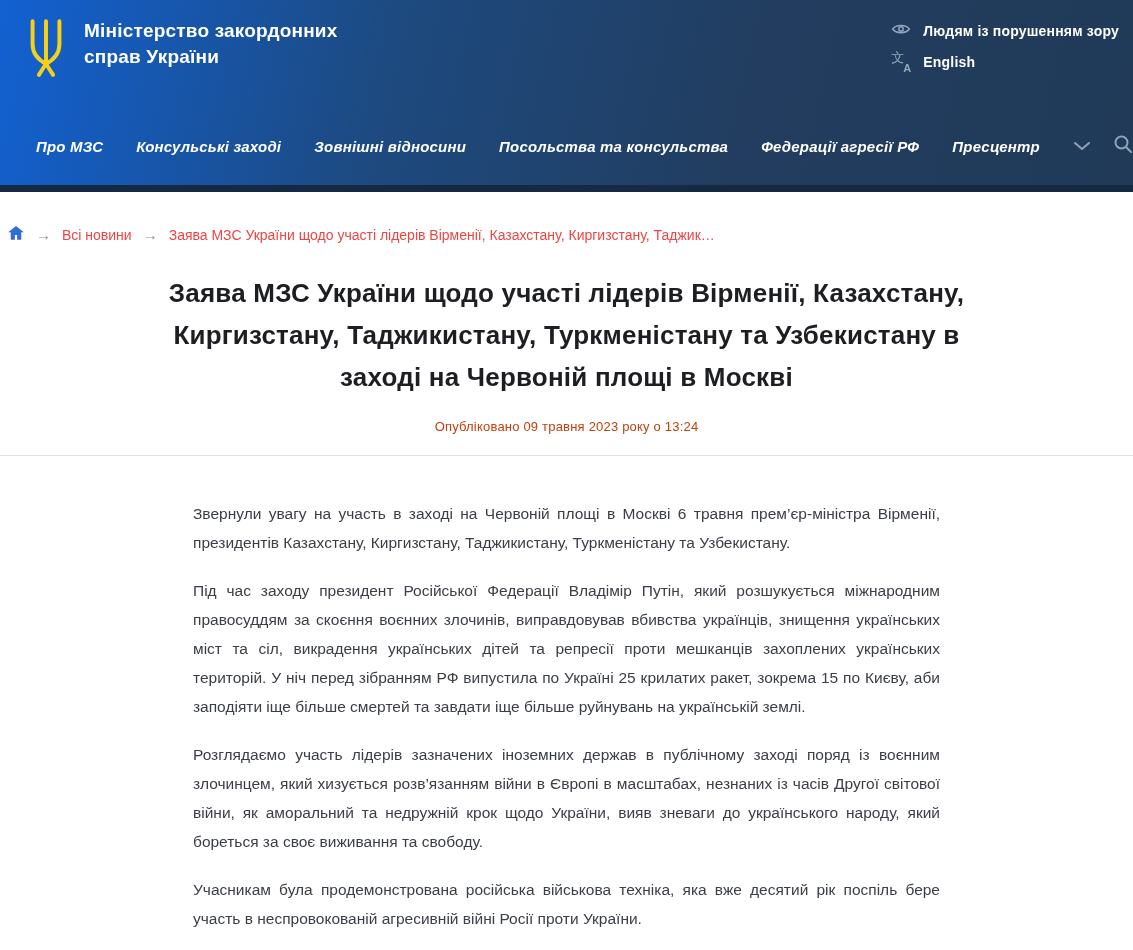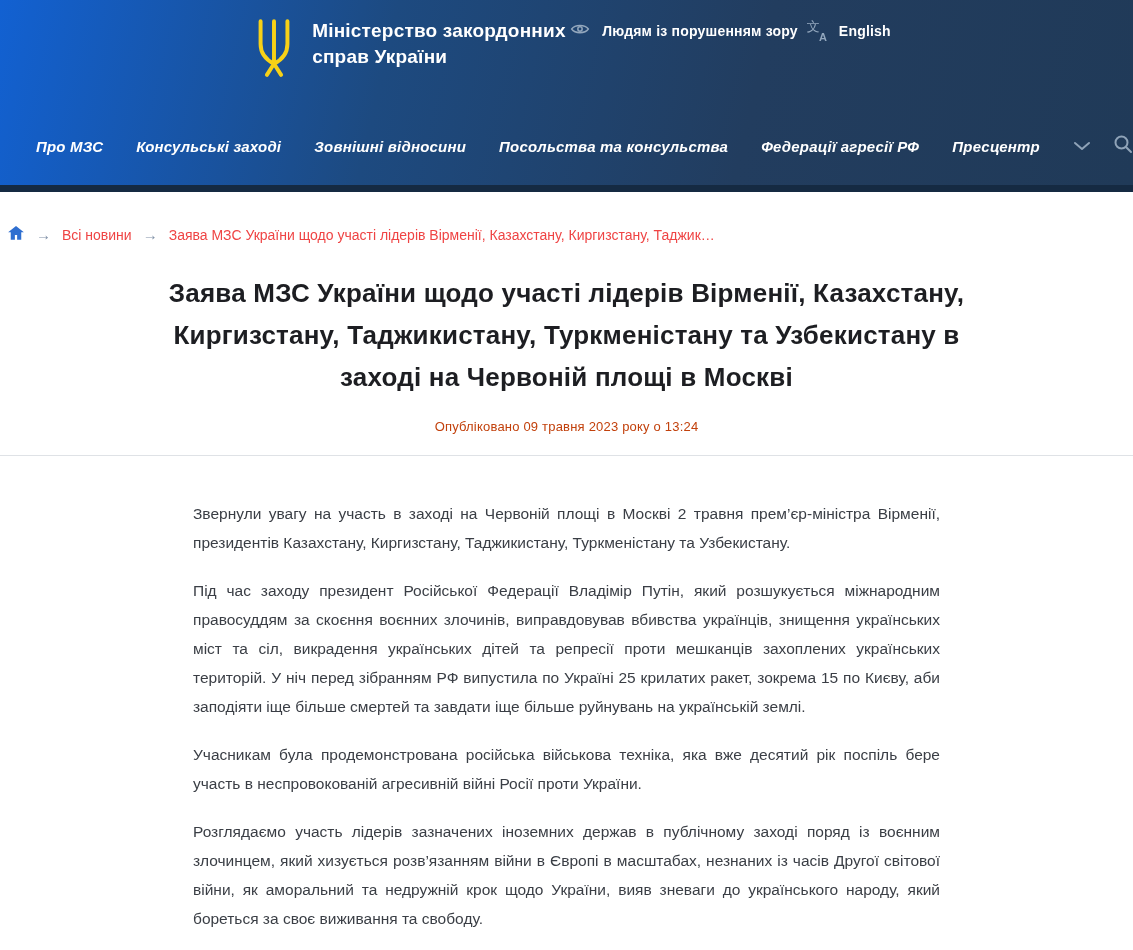--- a/index.html
+++ b/index.html
@@ -10,36 +10,36 @@
   .header {
     width: 100%;
     height: 192px;
     background: linear-gradient(103deg, #1261d2 0%, #1d4a80 34%, #223d5f 66%, #203a58 100%);
     border-bottom: 7px solid #152a42;
     color: #ffffff;
     position: relative;
   }
   .header-top {
     display: flex;
-    justify-content: center;
+    justify-content: space-between;
     align-items: flex-start;
     padding: 16px 14px 0 26px;
     height: 112px;
   }
   .brand { display: flex; align-items: flex-start; gap: 18px; }
   .brand-logo { margin-top: 2px; }
   .brand-name {
     font-size: 19px;
     font-weight: 700;
     line-height: 26px;
     width: 258px;
     letter-spacing: 0.2px;
     padding-top: 2px;
   }
-  .utilities { display: flex; flex-direction: row; gap: 9px; padding-top: 3px; min-width: 218px; }
+  .utilities { display: flex; flex-direction: column; gap: 9px; padding-top: 3px; min-width: 218px; }
   .util-row { display: flex; align-items: center; gap: 12px; cursor: pointer; }
   .util-label { font-size: 14px; font-weight: 700; letter-spacing: 0.2px; }
   .lang-ico { position: relative; width: 20px; height: 20px; color: #93a7bd; display: inline-block; }
   .lang-ico .l1 { position: absolute; left: 0; top: -3px; font-size: 13px; }
   .lang-ico .l2 { position: absolute; right: 0; bottom: -2px; font-size: 11px; font-weight: 700; }
 
   .nav {
     display: flex;
     align-items: center;
     gap: 33px;
@@ -188,19 +188,19 @@
   <a class="crumb-link">Всі новини</a>
   <span class="crumb-sep">→</span>
   <a class="crumb-link">Заява МЗС України щодо участі лідерів Вірменії, Казахстану, Киргизстану, Таджик…</a>
 </nav>
 
 <main>
   <h1 class="article-title">Заява МЗС України щодо участі лідерів Вірменії, Казахстану, Киргизстану, Таджикистану, Туркменістану та Узбекистану в заході на Червоній площі в Москві</h1>
   <div class="article-date">Опубліковано 09 травня 2023 року о 13:24</div>
   <hr class="divider">
   <div class="article-body">
-    <p>Звернули увагу на участь в заході на Червоній площі в Москві 2 травня прем’єр-міністра Вірменії, президентів Казахстану, Киргизстану, Таджикистану, Туркменістану та Узбекистану.</p>
+    <p>Звернули увагу на участь в заході на Червоній площі в Москві 6 травня прем’єр-міністра Вірменії, президентів Казахстану, Киргизстану, Таджикистану, Туркменістану та Узбекистану.</p>
     <p>Під час заходу президент Російської Федерації Владімір Путін, який розшукується міжнародним правосуддям за скоєння воєнних злочинів, виправдовував вбивства українців, знищення українських міст та сіл, викрадення українських дітей та репресії проти мешканців захоплених українських територій. У ніч перед зібранням РФ випустила по Україні 25 крилатих ракет, зокрема 15 по Києву, аби заподіяти іще більше смертей та завдати іще більше руйнувань на українській землі.</p>
+    <p>Розглядаємо участь лідерів зазначених іноземних держав в публічному заході поряд із воєнним злочинцем, який хизується розв’язанням війни в Європі в масштабах, незнаних із часів Другої світової війни, як аморальний та недружній крок щодо України, вияв зневаги до українського народу, який бореться за своє виживання та свободу.</p>
     <p>Учасникам була продемонстрована російська військова техніка, яка вже десятий рік поспіль бере участь в неспровокованій агресивній війні Росії проти України.</p>
-    <p>Розглядаємо участь лідерів зазначених іноземних держав в публічному заході поряд із воєнним злочинцем, який хизується розв’язанням війни в Європі в масштабах, незнаних із часів Другої світової війни, як аморальний та недружній крок щодо України, вияв зневаги до українського народу, який бореться за своє виживання та свободу.</p>
 
   </div>
 </main>
 
 </body></html>

